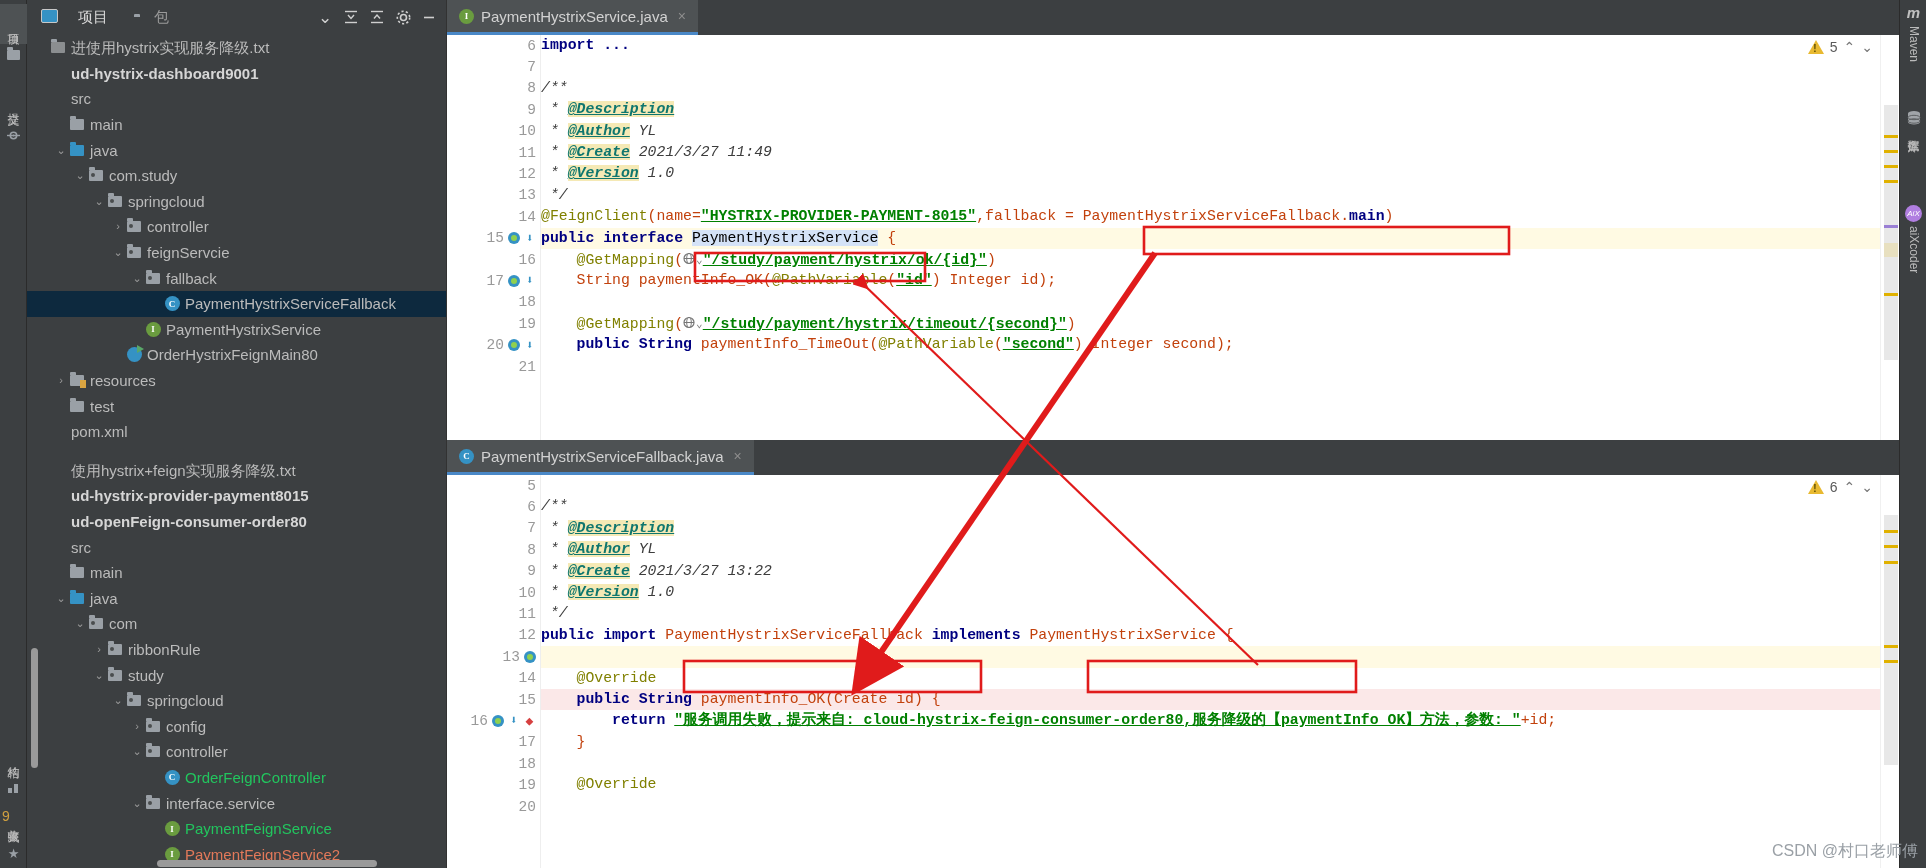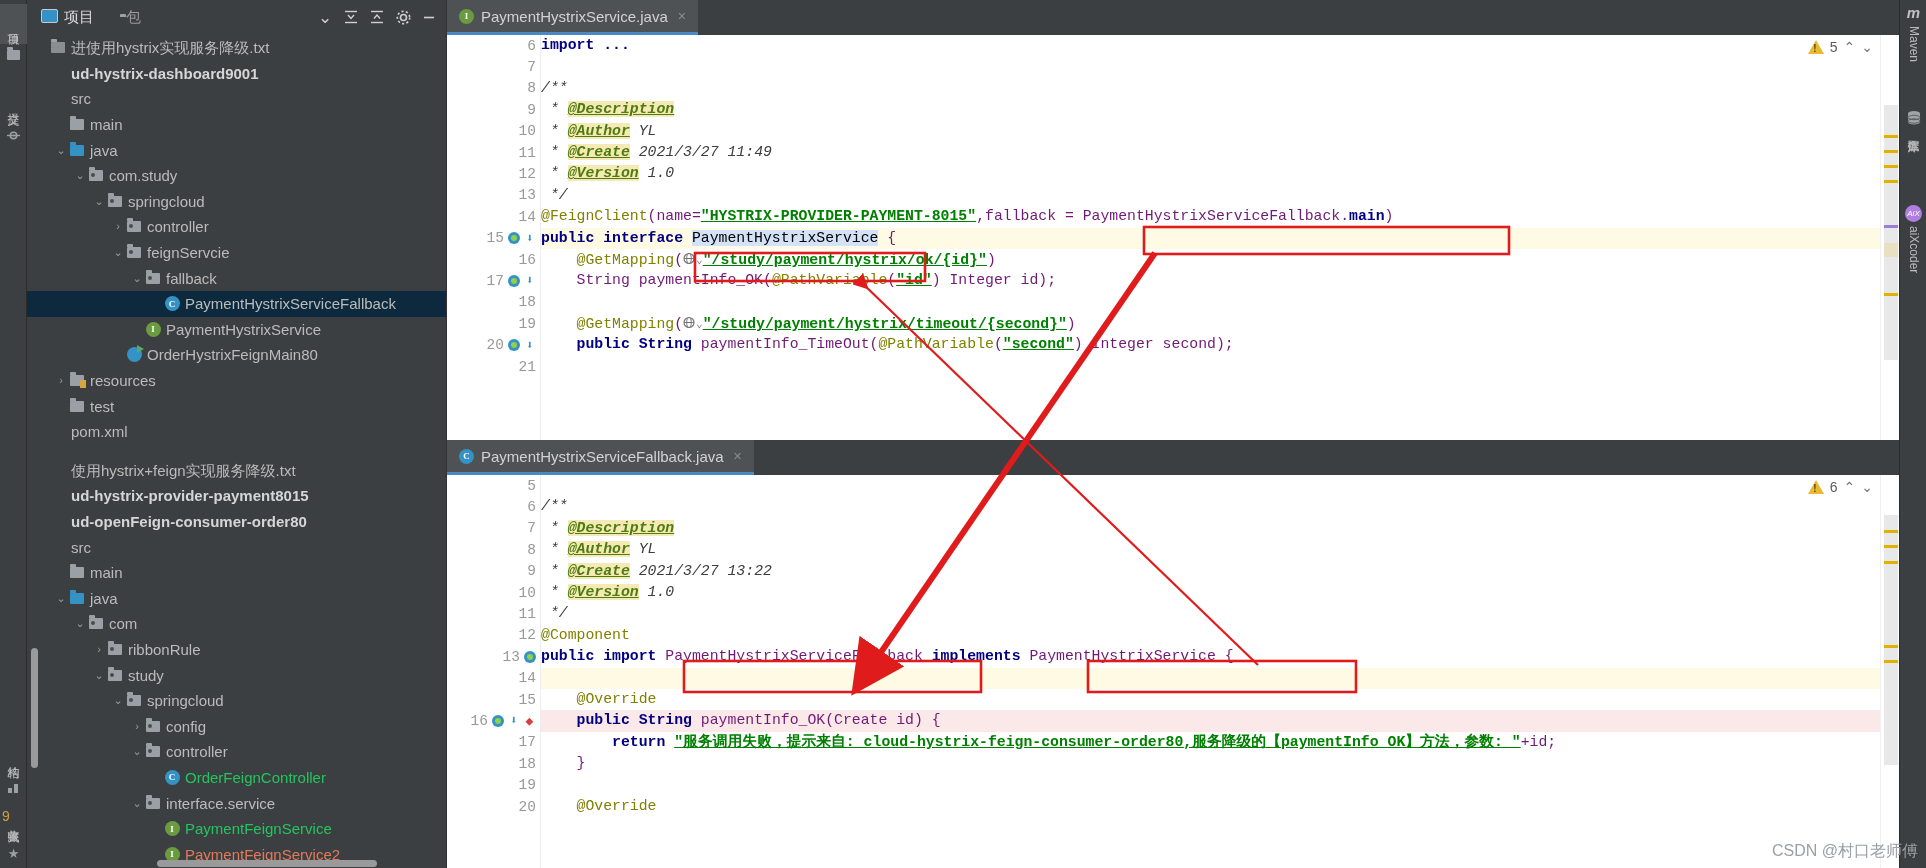--- a/index.html
+++ b/index.html
@@ -60,21 +60,21 @@
   .proj-toolbar {
     height: 34px;
     display: flex; align-items: center;
     padding: 0 6px 0 8px;
     gap: 4px;
     background: #3c3f41;
     color: #bbbbbb;
     font-size: 15px;
   }
   .proj-tab {
-    display:flex; align-items:center; gap:6px;
+    display:flex; align-items:center; gap:20px;
     padding: 2px 6px;
     border-radius: 2px;
     cursor: default;
     justify-content: center;
   }
   .proj-tab.active { }
   .proj-tab .lbl { font-size: 15px; color: #d8d8d8; }
   .proj-tab.dim .lbl { color: #9a9a9a; }
   .tb-spacer { flex: 1; }
   .tb-ico {
@@ -230,22 +230,22 @@
     white-space: pre;
     padding-left: 0px;
     color: #000000;
   }
   .cline.hl { background:#fffae3; }
   .cline.err { background:#fbe8e8; }
   .kw   { color:#000080; font-weight:bold; }
   .ann  { color:#808000; }
   .strp { color:#008000; font-weight:bold; text-decoration: underline; }
   .jdoc { color:#3d3d3d; font-style:italic; }
-  .jtag { color:#4d7c0f; font-style:italic; font-weight:bold; text-decoration:underline; background:#f5e9b5; }
-  .plain{ color:#701a75; }
+  .jtag { color:#0f766e; font-style:italic; font-weight:bold; text-decoration:underline; background:#f5e9b5; }
+  .plain{ color:#c2410c; }
   .dot  { color:#c8c8c8; }
   .sel-bg { background:#d4e2f7; }
   .gmapi { display:inline-block; vertical-align:middle; }
 
   
   .stripe {
     width: 19px; flex: 0 0 19px;
     background: #ffffff;
     position: relative;
     border-left: 1px solid #f0f0f0;
@@ -803,21 +803,20 @@
             </div>
           </div>
         <div class="codecol" id="code-bot">
             <div class="cline">&nbsp;</div>
             <div class="cline"><span class="jdoc">/**</span></div>
             <div class="cline"><span class="jdoc"> * </span><span class="jtag">@Description</span></div>
             <div class="cline"><span class="jdoc"> * </span><span class="jtag">@Author</span><span class="jdoc"> YL</span></div>
             <div class="cline"><span class="jdoc"> * </span><span class="jtag">@Create</span><span class="jdoc"> 2021/3/27 13:22</span></div>
             <div class="cline"><span class="jdoc"> * </span><span class="jtag">@Version</span><span class="jdoc"> 1.0</span></div>
             <div class="cline"><span class="jdoc"> */</span></div>
-            <div class="cline"><span class="ann">@Component</span></div>
             <div class="cline"><span class="kw">public import </span><span class="plain">PaymentHystrixServiceFallback</span><span class="kw"> implements </span><span class="plain">PaymentHystrixService</span><span class="plain"> {</span></div>
             <div class="cline hl">&nbsp;</div>
             <div class="cline"><span class="dot">    </span><span class="ann">@Override</span></div>
             <div class="cline err"><span class="dot">    </span><span class="kw">public String </span><span class="plain">paymentInfo_OK(Create id) {</span></div>
             <div class="cline"><span class="dot">        </span><span class="kw">return </span><span class="strp">"服务调用失败，提示来自: cloud-hystrix-feign-consumer-order80,服务降级的【paymentInfo_OK】方法，参数: "</span><span class="plain">+id;</span></div>
             <div class="cline"><span class="plain">    }</span></div>
             <div class="cline">&nbsp;</div>
             <div class="cline"><span class="dot">    </span><span class="ann">@Override</span></div>
           </div>
         <div class="stripe">

